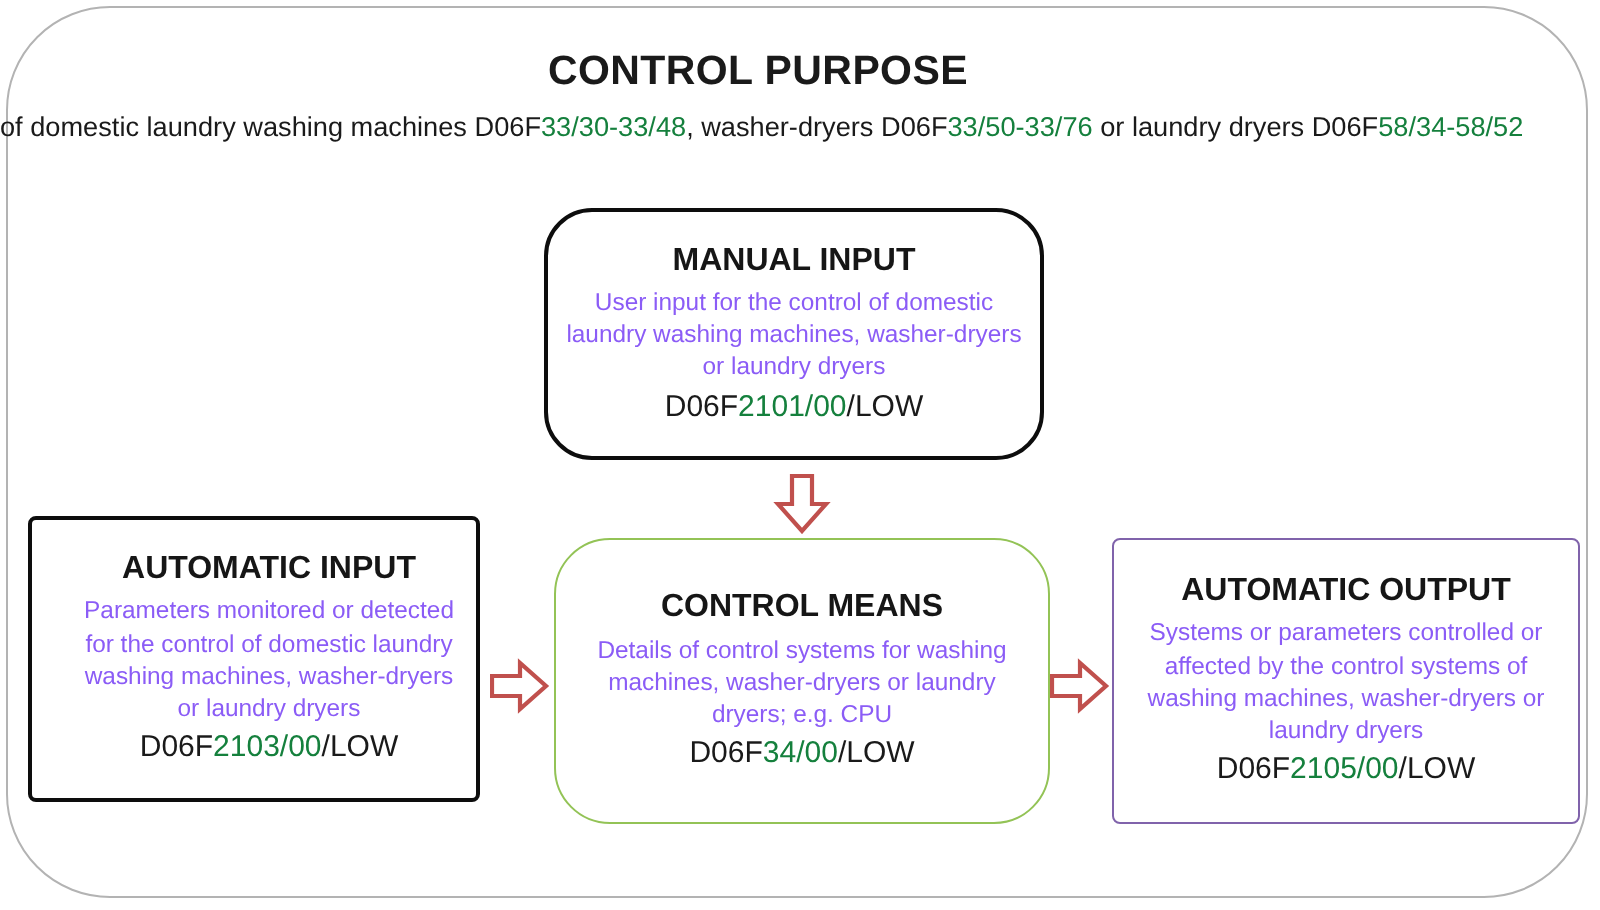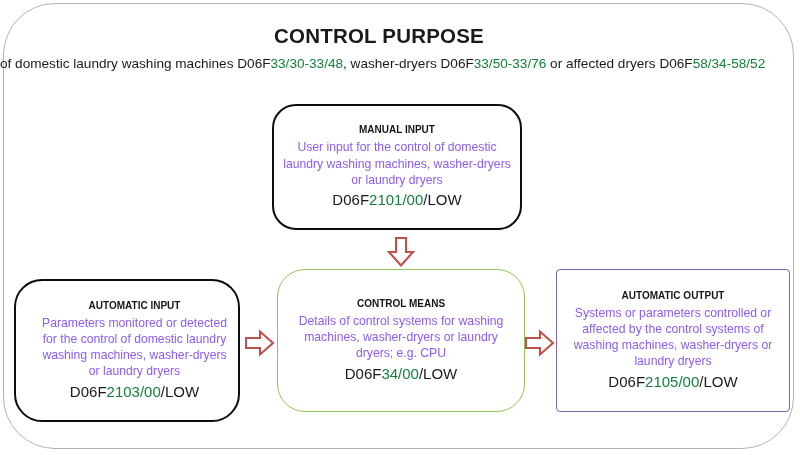--- a/index.html
+++ b/index.html
@@ -61,21 +61,21 @@
     box-sizing: border-box;
     background: #ffffff;
     display: flex;
     flex-direction: column;
     align-items: center;
     justify-content: center;
     text-align: center;
     padding: 6px 9px;
   }
   .node-title {
-    font-size: 10px;
+    font-size: 16px;
     font-weight: 700;
     color: #161616;
     line-height: 1.2;
     margin-bottom: 3px;
     white-space: nowrap;
   }
   .node-desc {
     font-size: 12.2px;
     color: #8b5cf6;
     line-height: 1.33;
@@ -91,25 +91,25 @@
   #node-manual-input {
     left: 272px;
     top: 104px;
     width: 250px;
     height: 126px;
     border: 2.6px solid #0d0d0d;
     border-radius: 24px;
   }
   #node-automatic-input {
     left: 14px;
-    top: 279px;
+    top: 258px;
     width: 226px;
     height: 143px;
     border: 2.6px solid #0d0d0d;
-    border-radius: 28px;
+    border-radius: 4px;
     padding-left: 24px;
   }
   #node-control-means {
     left: 277px;
     top: 269px;
     width: 248px;
     height: 143px;
     border: 1.9px solid #93c356;
     border-radius: 28px;
   }
@@ -150,21 +150,21 @@
 </head>
 <body>
 
 <div id="canvas">
 
   <div class="outer-frame"></div>
 
   <div class="header">
     <div class="header-title">CONTROL PURPOSE</div>
     <div class="header-sub">
-      <span>of domestic laundry washing machines D06F</span><span class="code-red">33/30-33/48</span><span>, washer-dryers D06F</span><span class="code-red">33/50-33/76</span><span> or affected dryers D06F</span><span class="code-red">58/34-58/52</span>
+      <span>of domestic laundry washing machines D06F</span><span class="code-red">33/30-33/48</span><span>, washer-dryers D06F</span><span class="code-red">33/50-33/76</span><span> or laundry dryers D06F</span><span class="code-red">58/34-58/52</span>
     </div>
   </div>
 
   <div class="node" id="node-manual-input">
     <div class="node-title">MANUAL INPUT</div>
     <div class="node-desc">User input for the control of domestic laundry washing machines, washer-dryers or laundry dryers</div>
     <div class="node-code"><span>D06F</span><span class="code-red">2101/00</span><span>/LOW</span></div>
   </div>
 
   <div class="node" id="node-automatic-input">

